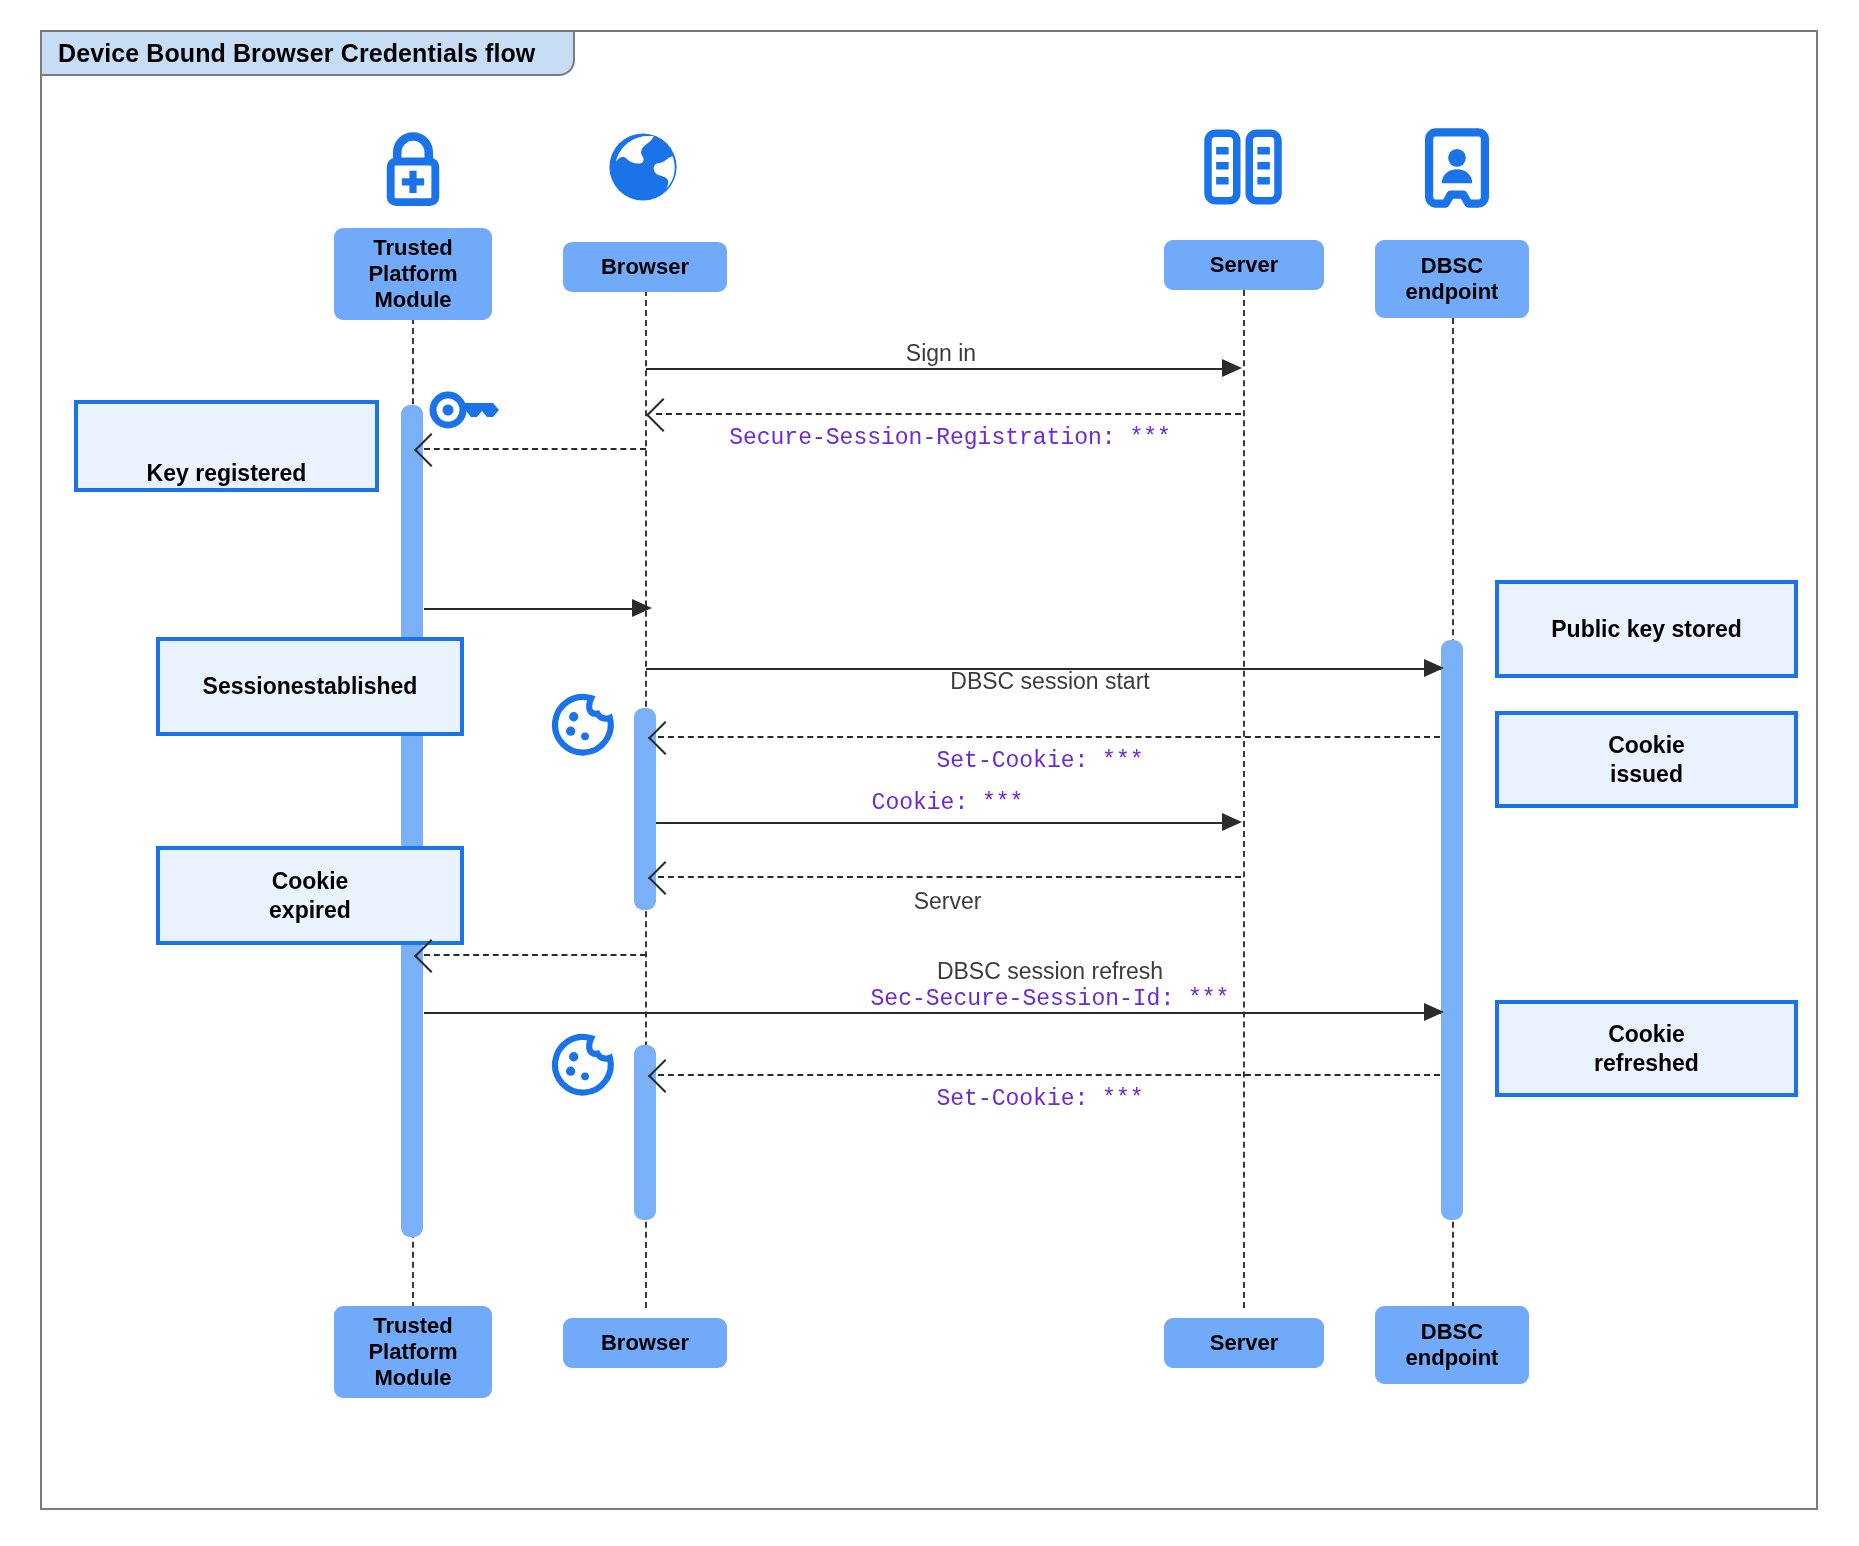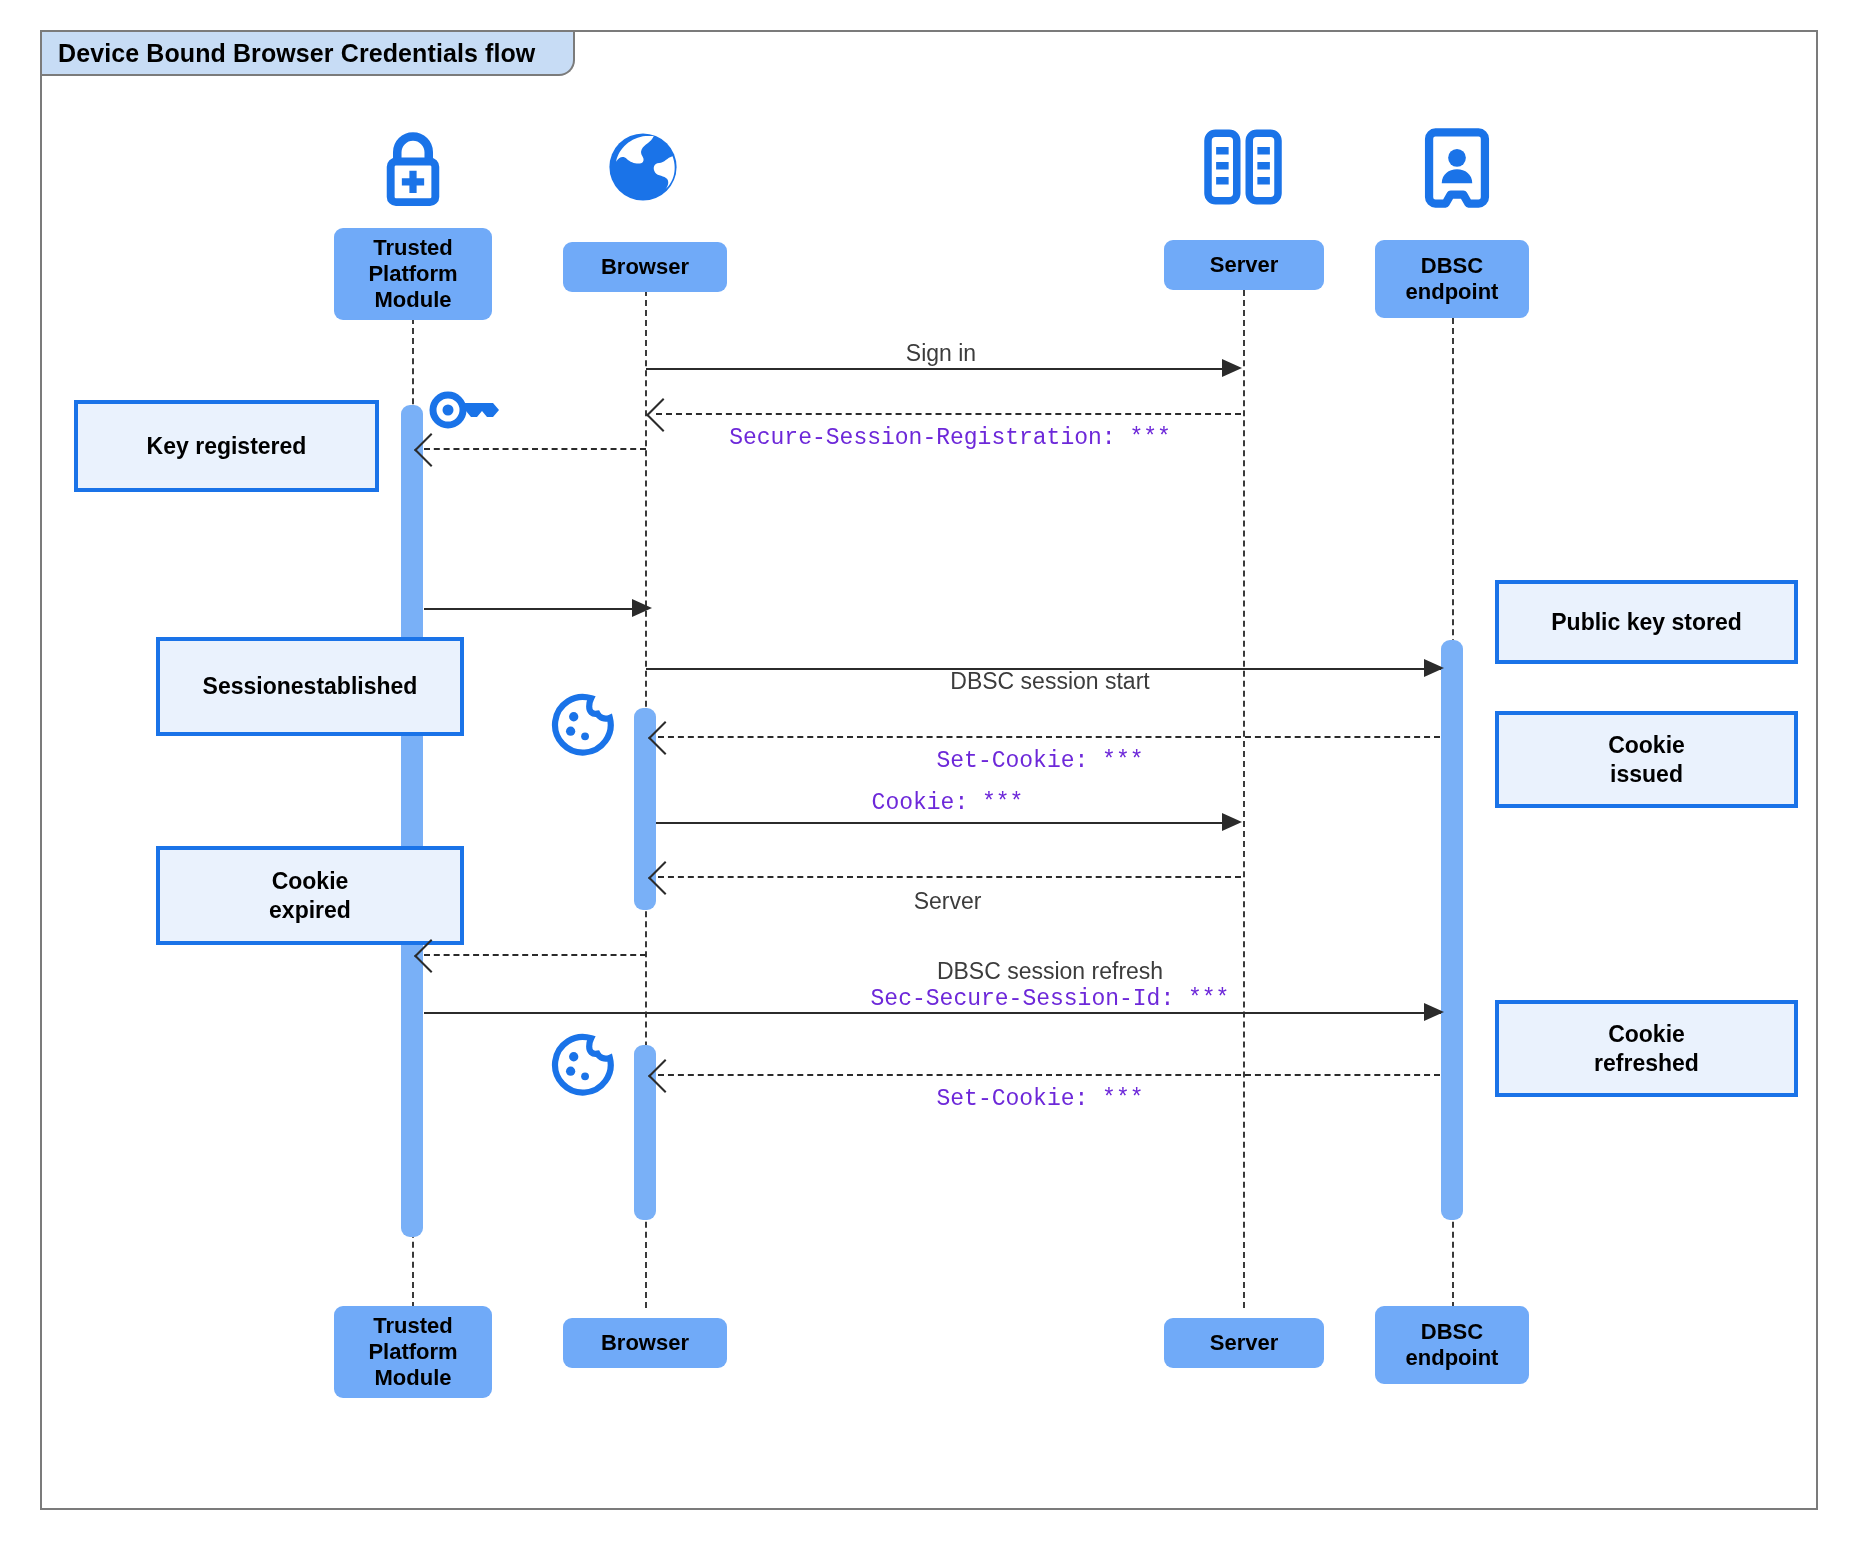--- a/index.html
+++ b/index.html
@@ -114,33 +114,33 @@
   <div class="pbox" style="left:1375px;top:240px;width:154px;height:78px;flex-direction:column;">
     <span>DBSC</span>
     <span>endpoint</span>
   </div>
 
   <div class="act" style="left:401px;top:405px;width:22px;height:832px;"></div>
   <div class="act" style="left:634px;top:708px;width:22px;height:202px;"></div>
   <div class="act" style="left:634px;top:1045px;width:22px;height:175px;"></div>
   <div class="act" style="left:1441px;top:640px;width:22px;height:580px;"></div>
 
-  <div class="note" style="left:74px;top:400px;width:305px;height:92px;">
+  <div class="note" style="left:74px;top:400px;width:305px;height:92px;align-items:flex-end;">
     <span>Key registered</span>
   </div>
   <div class="note" style="left:156px;top:637px;width:308px;height:99px;flex-direction:row;">
     <span>Session</span>
     <span>established</span>
   </div>
   <div class="note" style="left:156px;top:846px;width:308px;height:99px;flex-direction:column;">
     <span>Cookie</span>
     <span>expired</span>
   </div>
 
-  <div class="note" style="left:1495px;top:580px;width:303px;height:84px;">
+  <div class="note" style="left:1495px;top:580px;width:303px;height:98px;">
     <span>Public key stored</span>
   </div>
   <div class="note" style="left:1495px;top:711px;width:303px;height:97px;flex-direction:column;">
     <span>Cookie</span>
     <span>issued</span>
   </div>
   <div class="note" style="left:1495px;top:1000px;width:303px;height:97px;flex-direction:column;">
     <span>Cookie</span>
     <span>refreshed</span>
   </div>

